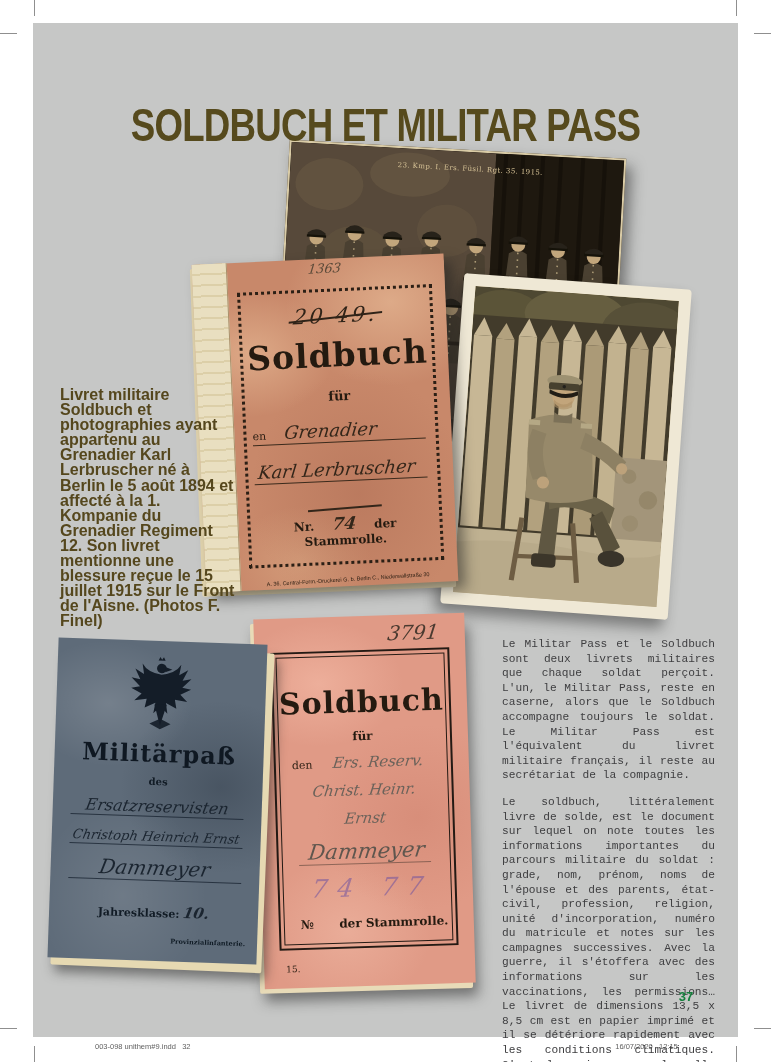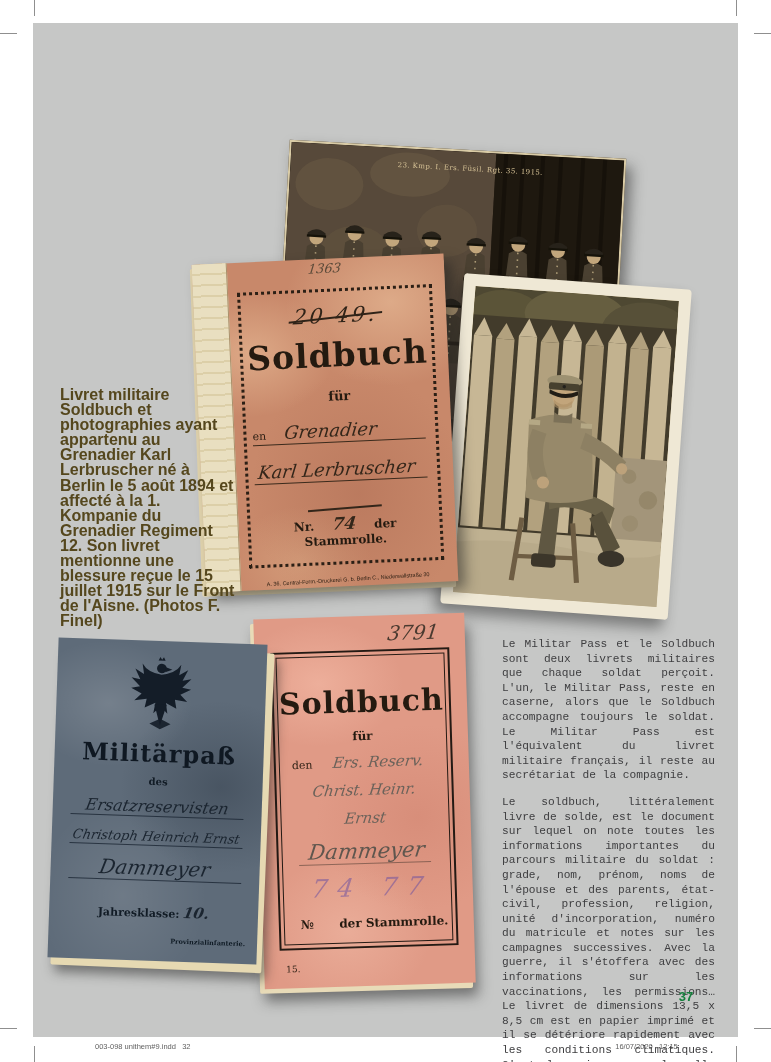--- a/index.html
+++ b/index.html
@@ -144,20 +144,23 @@
 
   <div class="crop" style="left:34px;top:0;width:1px;height:16px"></div>
   <div class="crop" style="left:0;top:33px;width:17px;height:1px"></div>
   <div class="crop" style="left:736px;top:0;width:1px;height:16px"></div>
   <div class="crop" style="left:754px;top:33px;width:17px;height:1px"></div>
   <div class="crop" style="left:34px;top:1046px;width:1px;height:16px"></div>
   <div class="crop" style="left:0;top:1028px;width:17px;height:1px"></div>
   <div class="crop" style="left:736px;top:1046px;width:1px;height:16px"></div>
   <div class="crop" style="left:754px;top:1028px;width:17px;height:1px"></div>
 
+  <div class="page-title">
+    <span>SOLDBUCH ET MILITAR PASS</span>
+  </div>
 
   <div class="photo-group">
     <svg viewBox="0 0 333 302" preserveAspectRatio="none">
       <defs>
         <g id="sold">
           <path d="M-11,30 L-8,-8 Q0,-14 8,-8 L11,30 Z" fill="#4a4031"></path>
           <line x1="0" y1="-9" x2="0" y2="24" stroke="#cdb98e" stroke-width="1.4" stroke-dasharray="1.4 4.6" opacity=".75"></line>
           <rect x="-10" y="12" width="20" height="3" fill="#2b2318"></rect>
           <circle cx="0" cy="-16" r="6.2" fill="#c2a67c"></circle>
           <path d="M-8,-20 Q0,-27 8,-20 L8,-17.4 L-8,-17.4 Z" fill="#27221a"></path>

